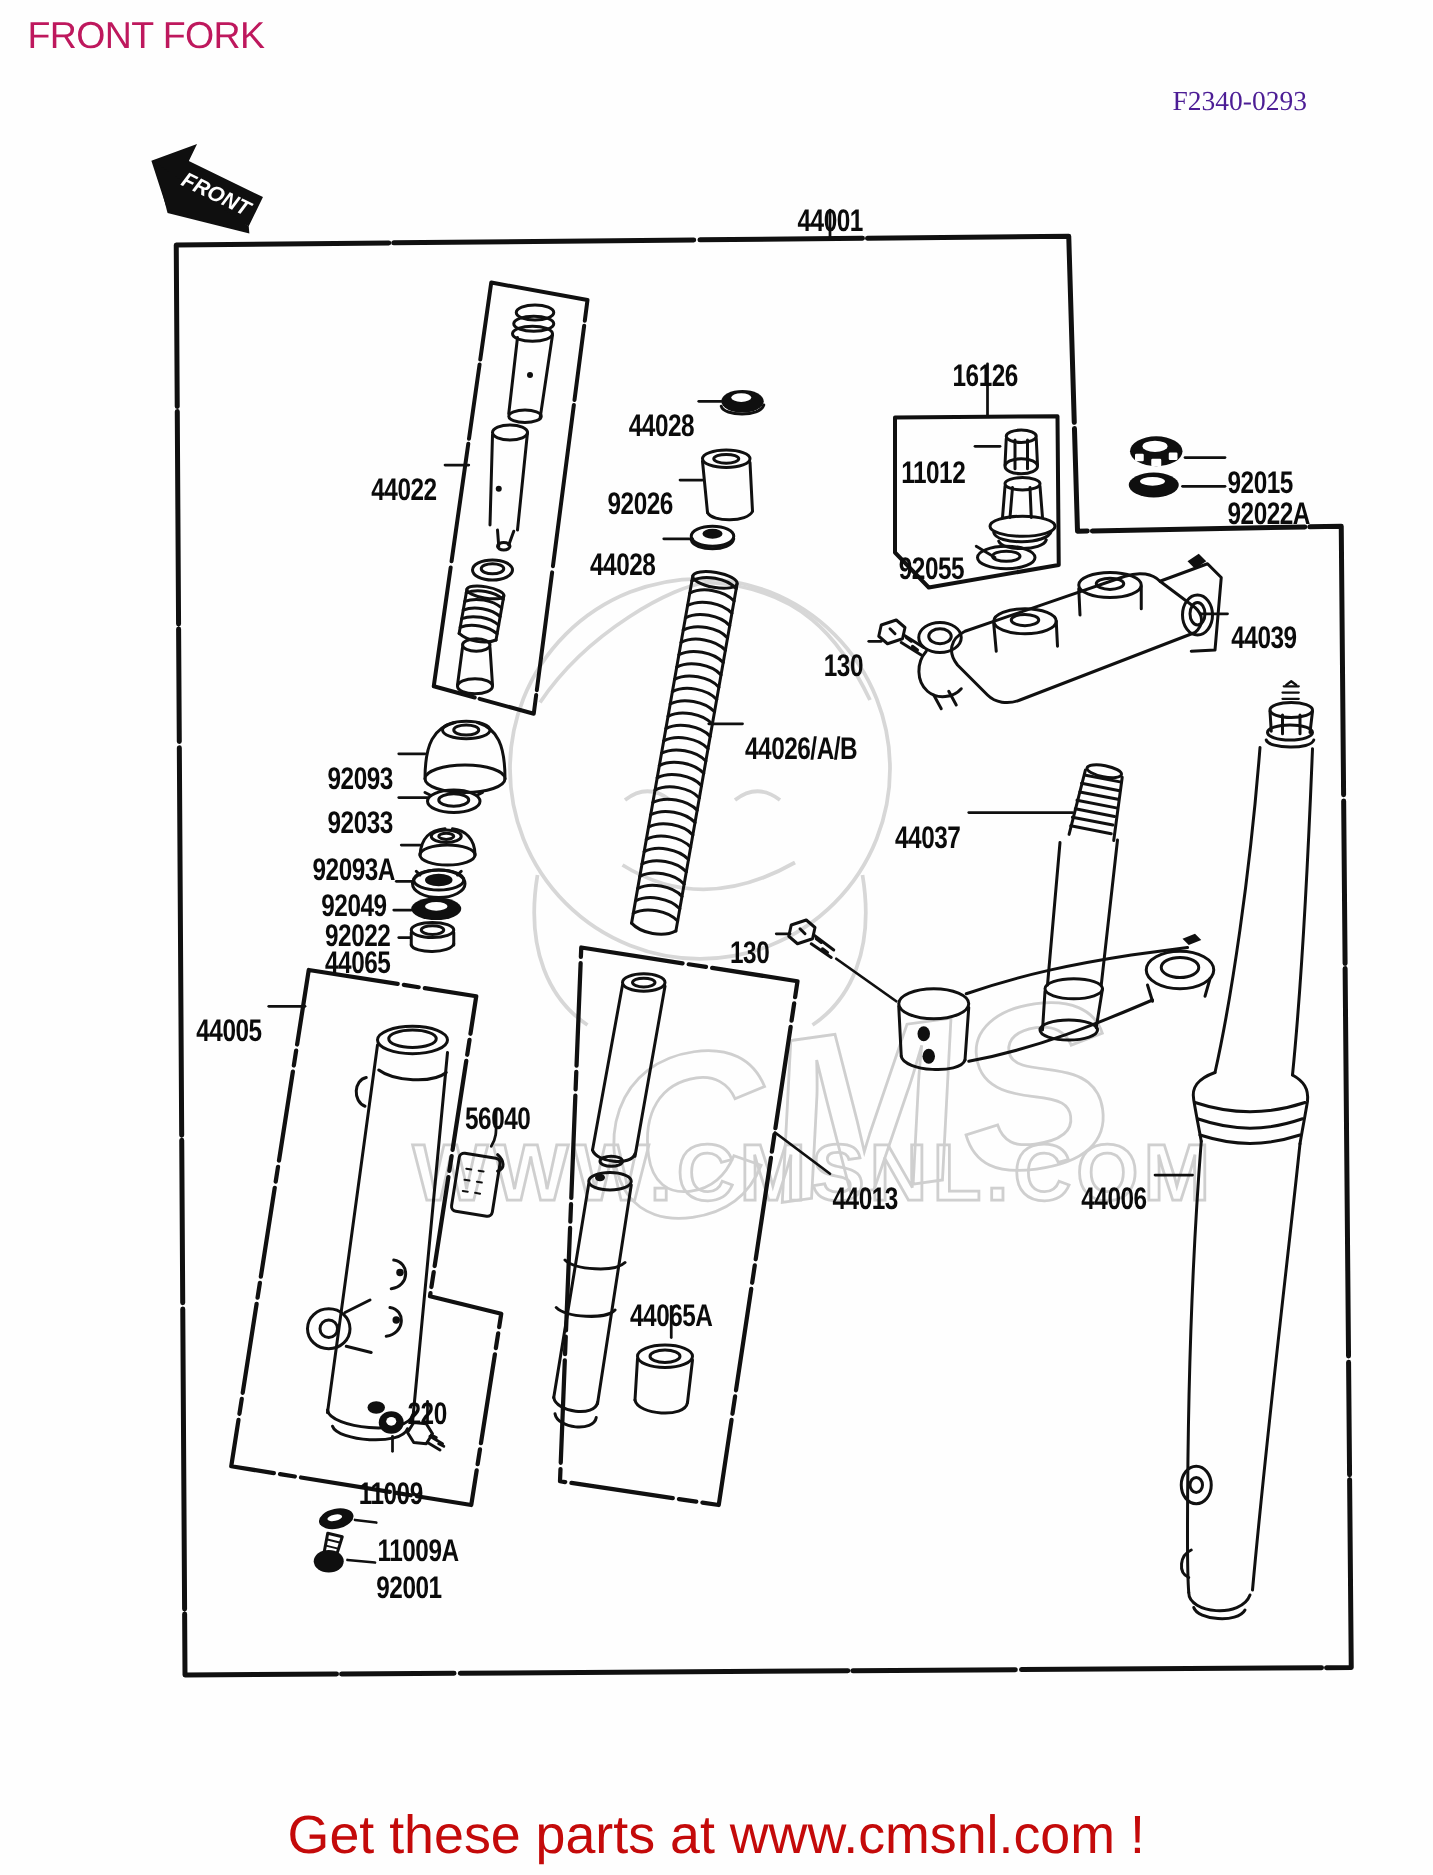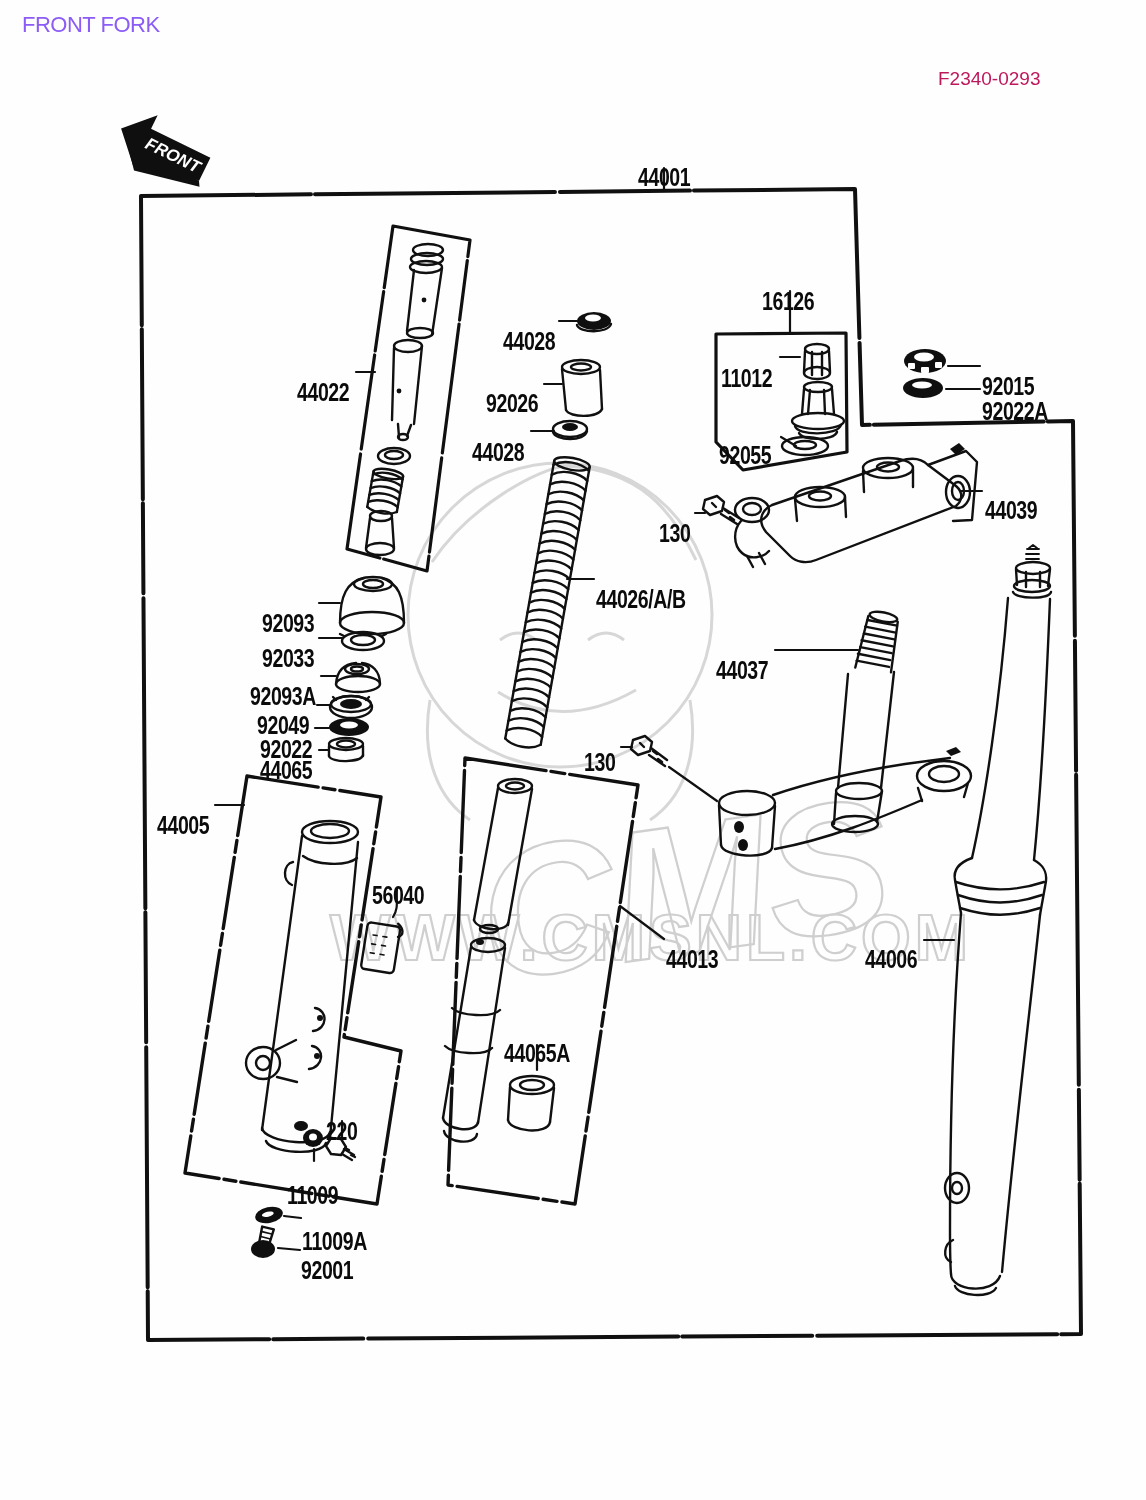--- a/index.html
+++ b/index.html
@@ -1,20 +1,20 @@
 <!DOCTYPE html>
 <html><head>
 <meta charset="utf-8">
 <style>
   html,body{margin:0;padding:0;background:#fff;}
   .page{position:relative;width:1146px;height:1500px;background:#fefefe;overflow:hidden;
         font-family:"Liberation Sans",sans-serif;}
-  .title{position:absolute;left:22px;top:12px;font-size:22px;letter-spacing:-.5px;color:#8b5cf6;}
-  .figcode{position:absolute;left:938px;top:68px;font-family:Liberation Sans, sans-serif;
-           font-size:19px;color:#be185d;}
+  .title{position:absolute;left:22px;top:12px;font-size:30px;letter-spacing:-.5px;color:#be185d;}
+  .figcode{position:absolute;left:938px;top:68px;font-family:Liberation Serif, serif;
+           font-size:22px;color:#4c1d95;}
   .labels{position:absolute;inset:0;margin-top:20px;}
   .pl{position:absolute;font-weight:bold;font-size:25px;line-height:1;color:#0b0b0b;
       white-space:nowrap;letter-spacing:-.5px;transform:scaleX(.78);transform-origin:0 0;}
   .footer{position:absolute;left:50%;transform:translateX(-50%);top:1444px;
           font-size:43px;color:#c40a0a;white-space:nowrap;}
   svg{position:absolute;left:0;top:0;}
   .f{fill:#0f0f0f;stroke:none;}
   .w{fill:#ffffff;stroke:none;}
   .wm{stroke:#d7d7d7;fill:none;stroke-width:3;}
   .wmtxt{fill:none;stroke:#cfcfcf;stroke-width:2.2;font-family:"Liberation Sans",sans-serif;
@@ -381,13 +381,14 @@
     <div class="pl" style="left:372px;top:863px">56040</div>
     <div class="pl" style="left:666px;top:927px">44013</div>
     <div class="pl" style="left:865px;top:927px">44006</div>
     <div class="pl" style="left:504px;top:1021px">44065A</div>
     <div class="pl" style="left:326px;top:1099px">220</div>
     <div class="pl" style="left:287px;top:1163px">11009</div>
     <div class="pl" style="left:302px;top:1209px">11009A</div>
     <div class="pl" style="left:301px;top:1238px">92001</div>
   </div>
 
+  <div class="footer">Get these parts at www.cmsnl.com !</div>
 </div>
 
 </body></html>

